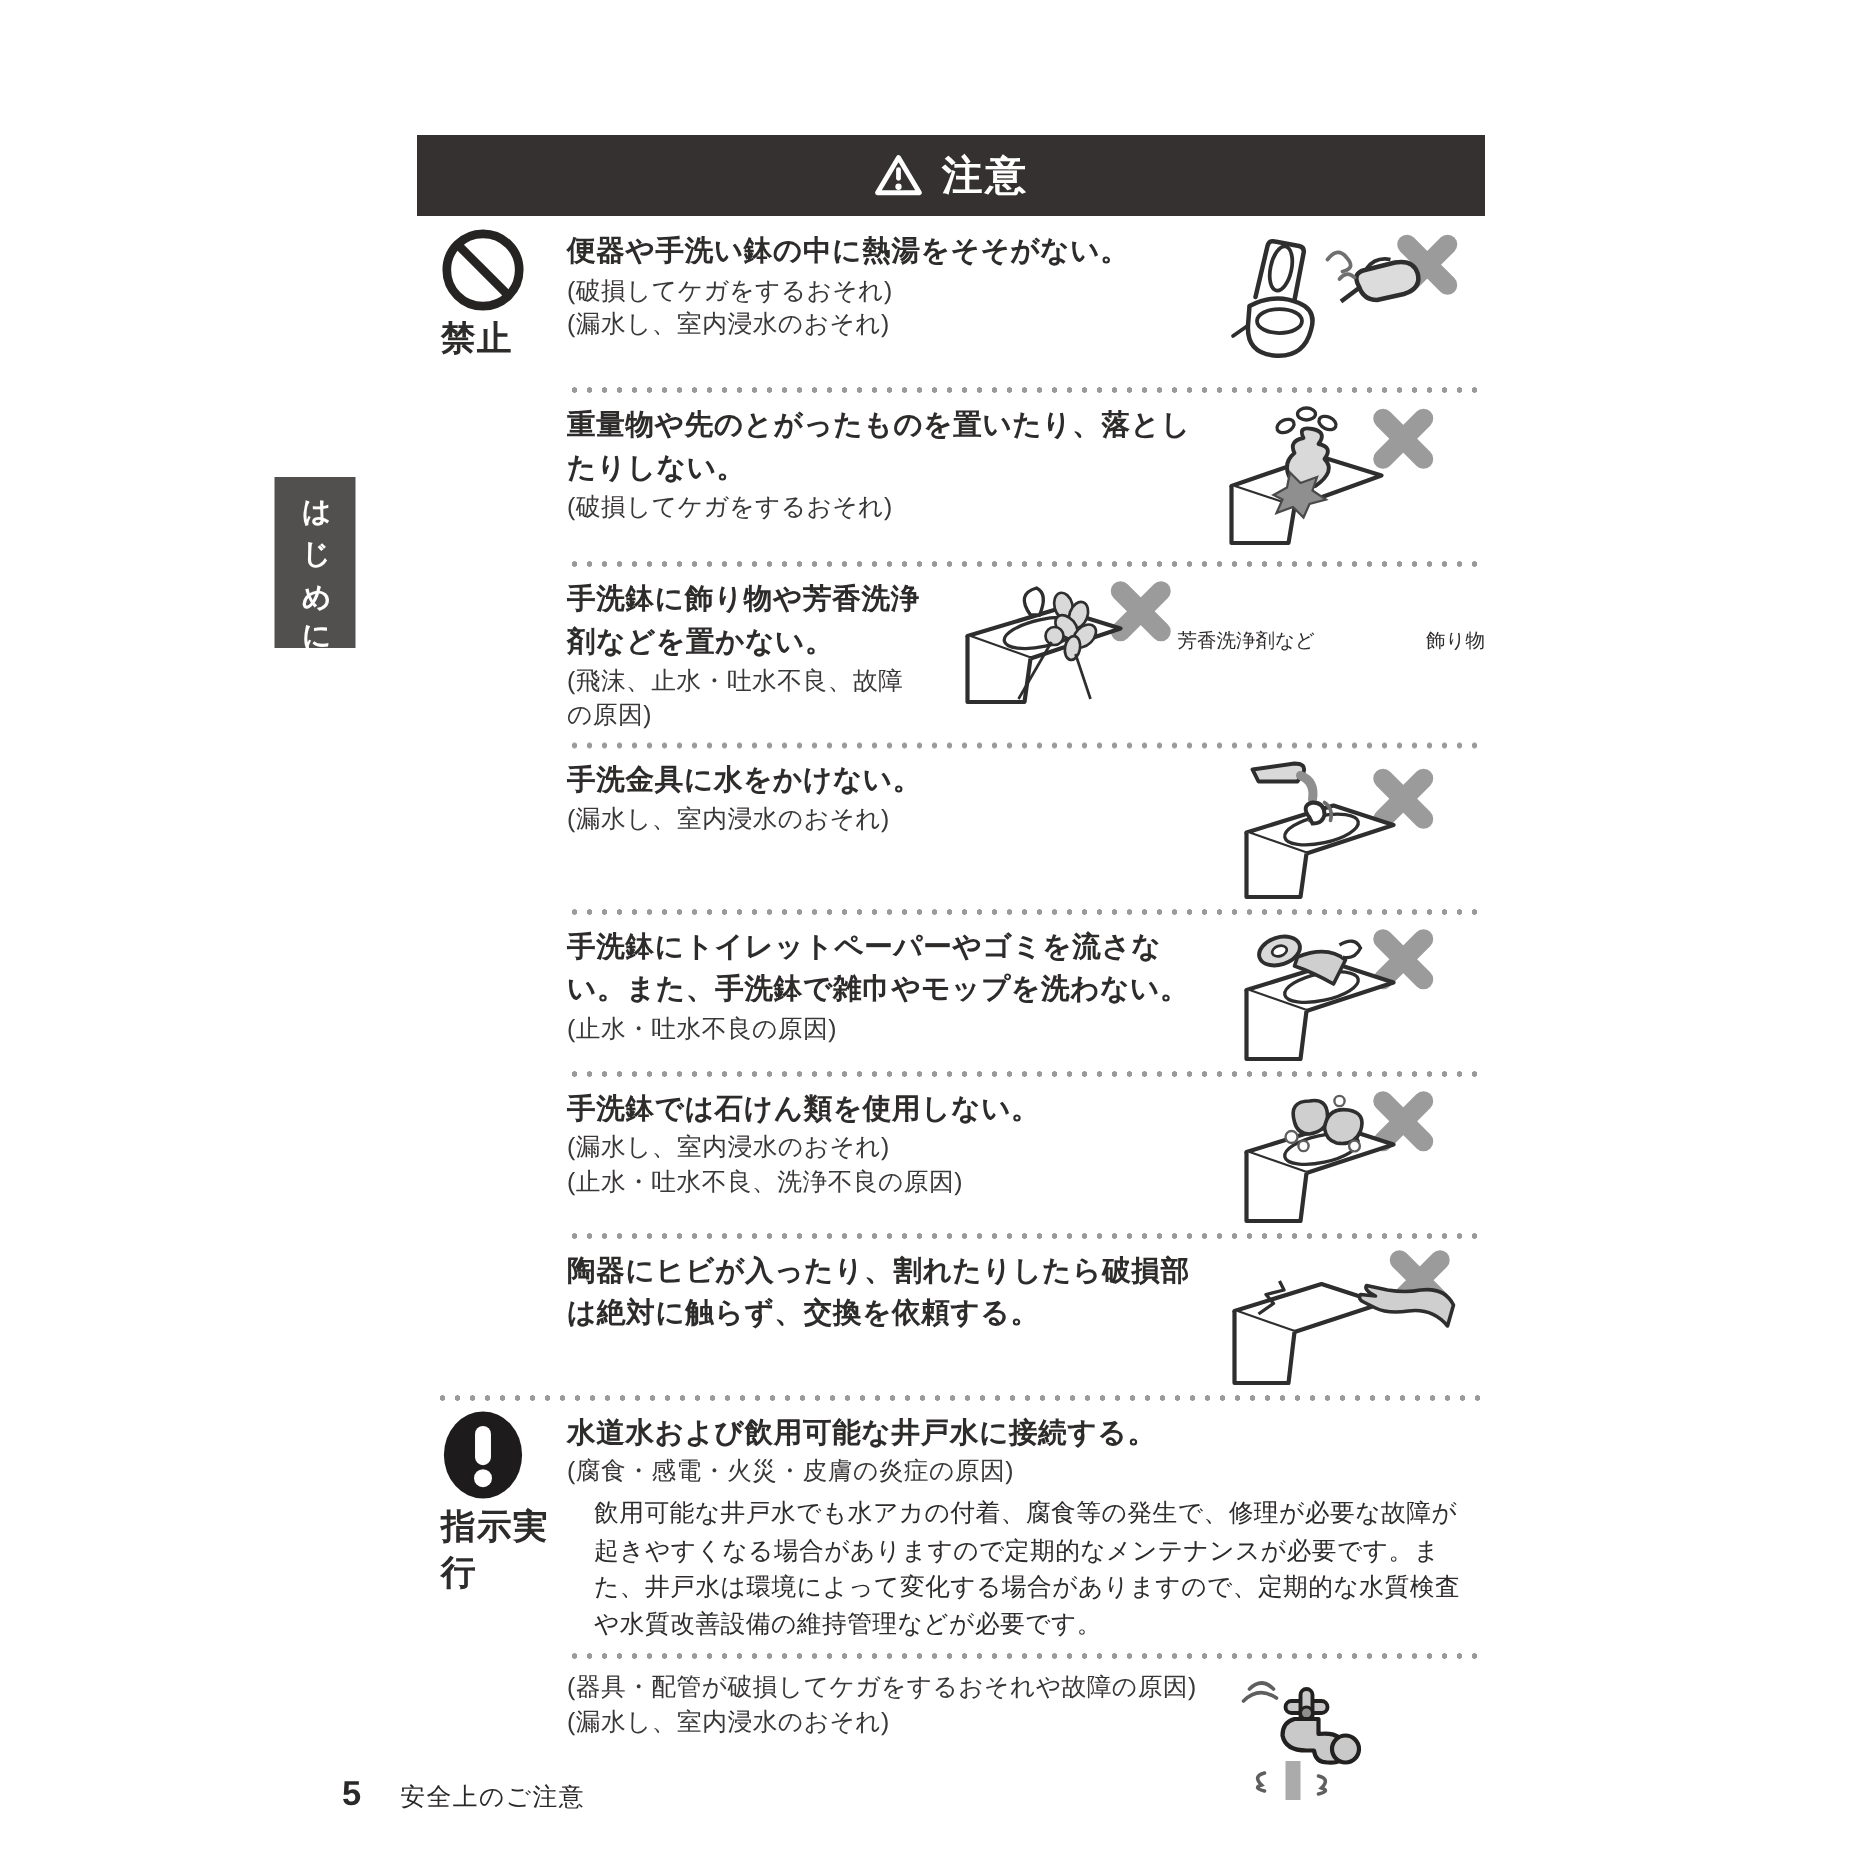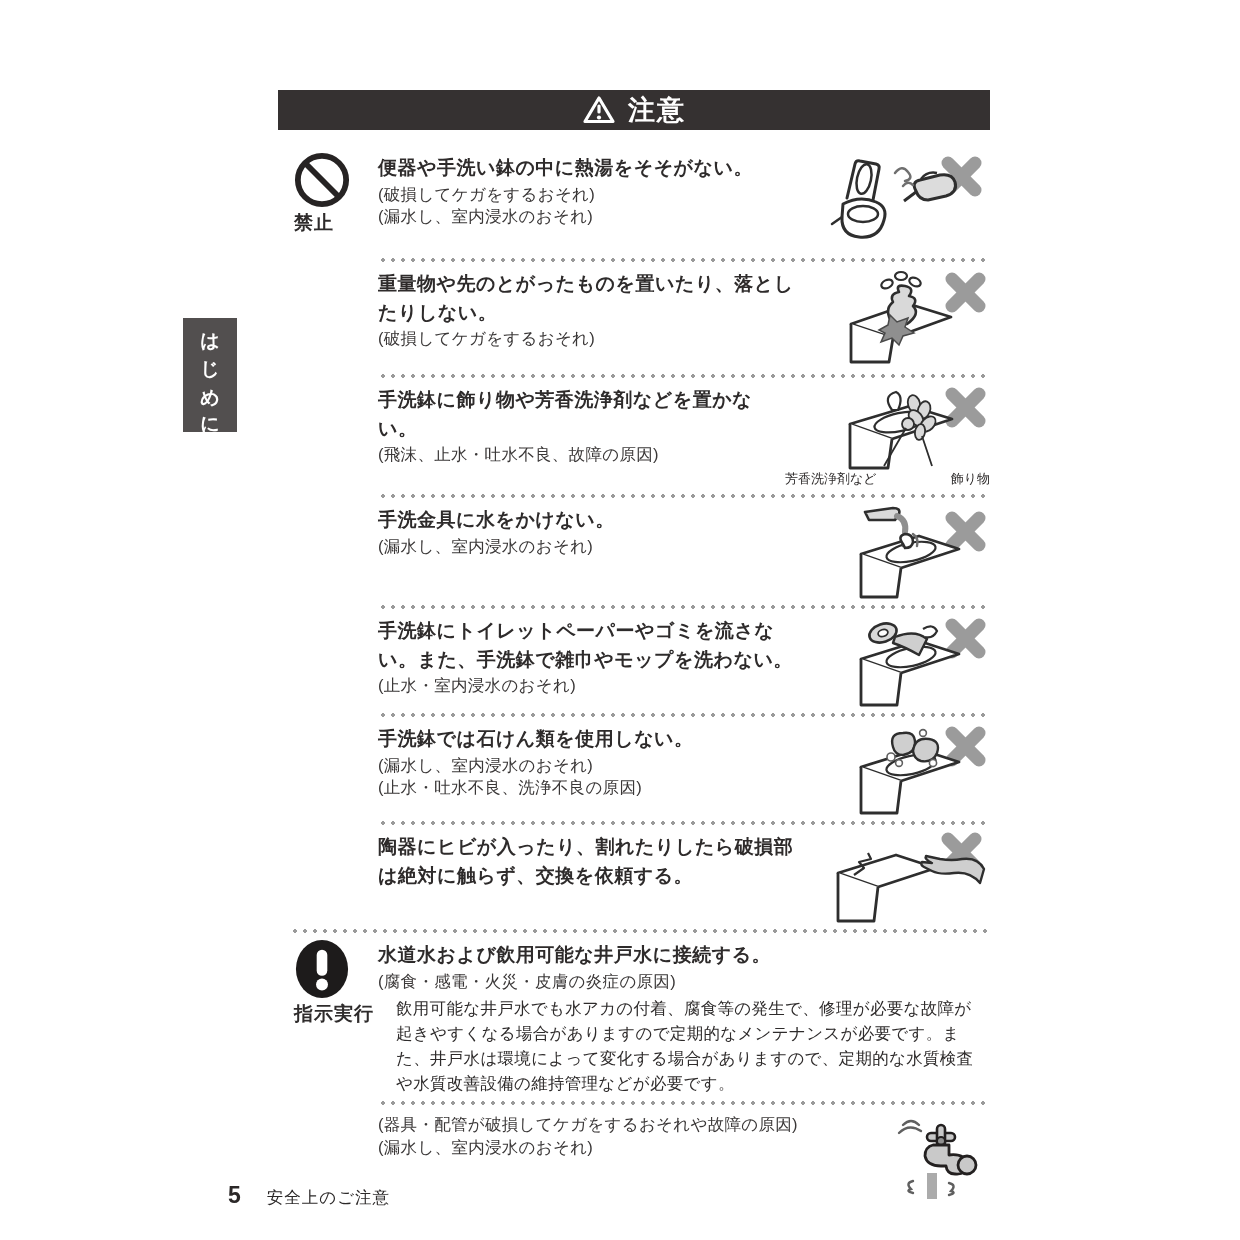--- a/index.html
+++ b/index.html
@@ -5,39 +5,39 @@
   * { margin:0; padding:0; box-sizing:border-box; }
   html,body { width:1240px; height:1240px; }
   body {
     background:#ffffff;
     font-family:"Liberation Sans","DejaVu Sans",sans-serif;
     color:#2e2b2b;
     position:relative;
     overflow:hidden;
   }
   .banner {
-    position:absolute; left:278px; top:90px; width:712px; height:40px;
+    position:absolute; left:278px; top:90px; width:712px; height:54px;
     background:#353131; color:#ffffff;
     display:flex; align-items:center; justify-content:center; gap:12px;
     font-size:27px; font-weight:bold; letter-spacing:2px;
   }
   .side-tab {
     position:absolute; left:183px; top:318px; width:54px; height:114px;
     background:#524f4f; color:#ffffff;
     writing-mode:vertical-rl;
     display:flex; align-items:center; justify-content:center;
     font-size:19px; font-weight:bold; letter-spacing:6px;
   }
   .content { position:absolute; left:278px; top:152px; width:712px; }
   .item { display:flex; align-items:flex-start; }
   .icon-col { flex:0 0 100px; display:flex; flex-direction:column; align-items:flex-start; padding-left:16px; }
-  .icon-label { font-size:19px; font-weight:bold; margin-top:2px; letter-spacing:1px; }
+  .icon-label { font-size:23px; font-weight:bold; margin-top:2px; letter-spacing:1px; }
   .text-col { flex:1 1 auto; padding-top:2px; }
   .text-col.full { padding-right:4px; }
-  .illus-col { flex:0 0 185px; display:flex; flex-direction:column; align-items:flex-end; }
+  .illus-col { flex:0 0 185px; display:flex; align-items:center; }
   .illus-col.wide-cap { flex:0 0 210px; }
   .heading { font-size:19px; font-weight:bold; line-height:1.5; letter-spacing:0.5px; }
   .note { font-size:16.5px; line-height:1.38; color:#3a3737; letter-spacing:0.3px; }
   .paragraph { font-size:16.5px; line-height:1.5; color:#2e2b2b; margin-top:4px; padding-left:18px; letter-spacing:0.3px; }
   .captions { width:205px; display:flex; justify-content:space-between; font-size:13px; color:#2e2b2b; margin-top:-2px; }
   .sep {
     height:4px; margin:6px 0 6px 100px;
     background-image:radial-gradient(circle,#9a9a9a 1.7px,transparent 2px);
     background-size:10px 4px; background-repeat:repeat-x; background-position:0 50%;
   }
@@ -201,21 +201,21 @@
         </g>
       </svg>
     </div>
   </div>
   <div class="sep"></div>
 
   <div class="item mh86">
     <div class="icon-col"></div>
     <div class="text-col">
       <div class="heading">手洗鉢にトイレットペーパーやゴミを流さない。また、手洗鉢で雑巾やモップを洗わない。</div>
-      <div class="note">(止水・室内浸水のおそれ)</div>
+      <div class="note">(止水・吐水不良の原因)</div>
     </div>
     <div class="illus-col">
       <svg width="155" height="92" viewBox="0 0 155 92">
         <g stroke="#9b9b9b" stroke-width="13" stroke-linecap="round">
           <line x1="117" y1="10" x2="144" y2="37"></line>
             <line x1="144" y1="10" x2="117" y2="37"></line>
         </g>
         <g fill="#ffffff" stroke="#2e2e2e" stroke-width="2.8" stroke-linejoin="round">
           <path d="M26 44 L84 26 L124 39 L66 58 Z"></path>
           <path d="M26 44 L26 90 L62 90 L66 58"></path>

